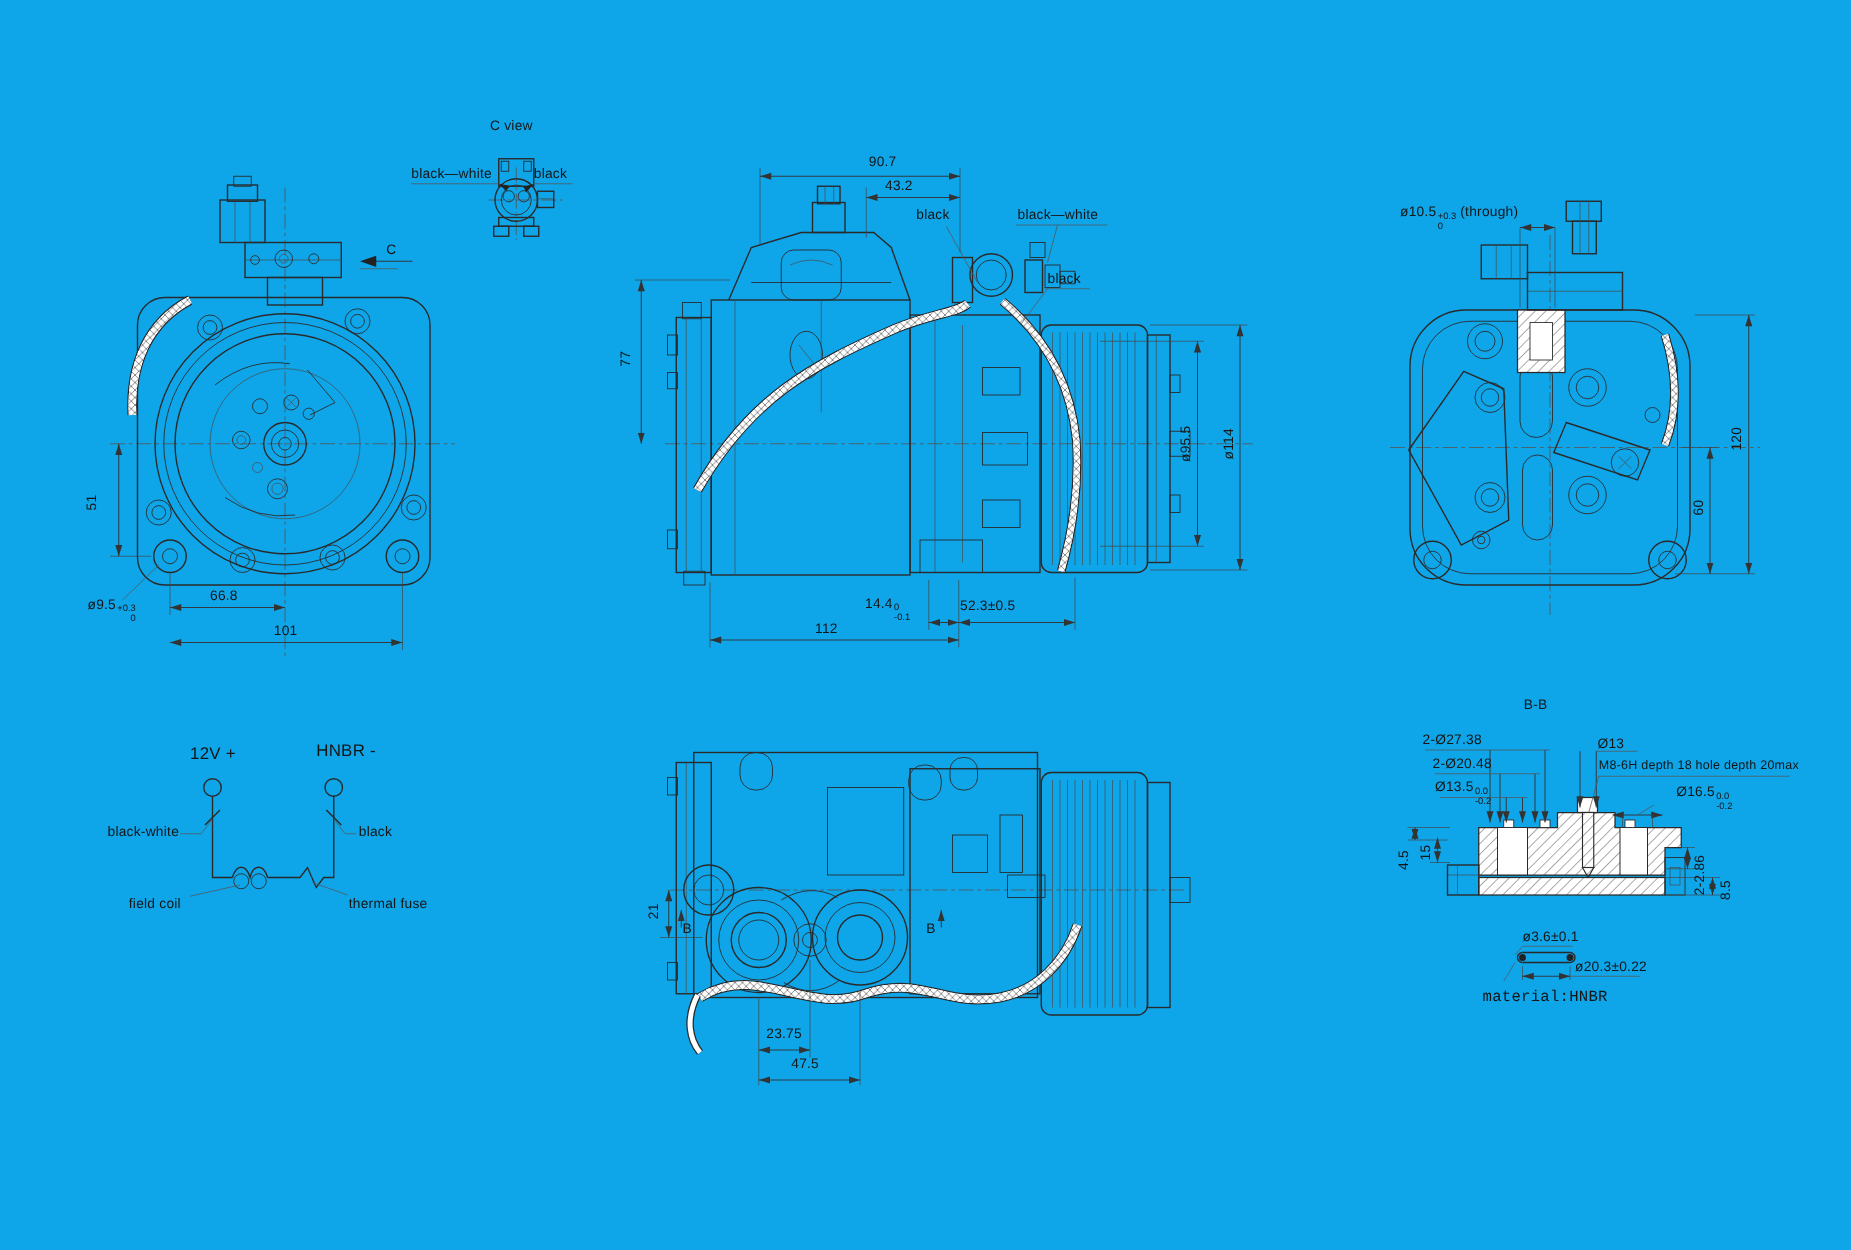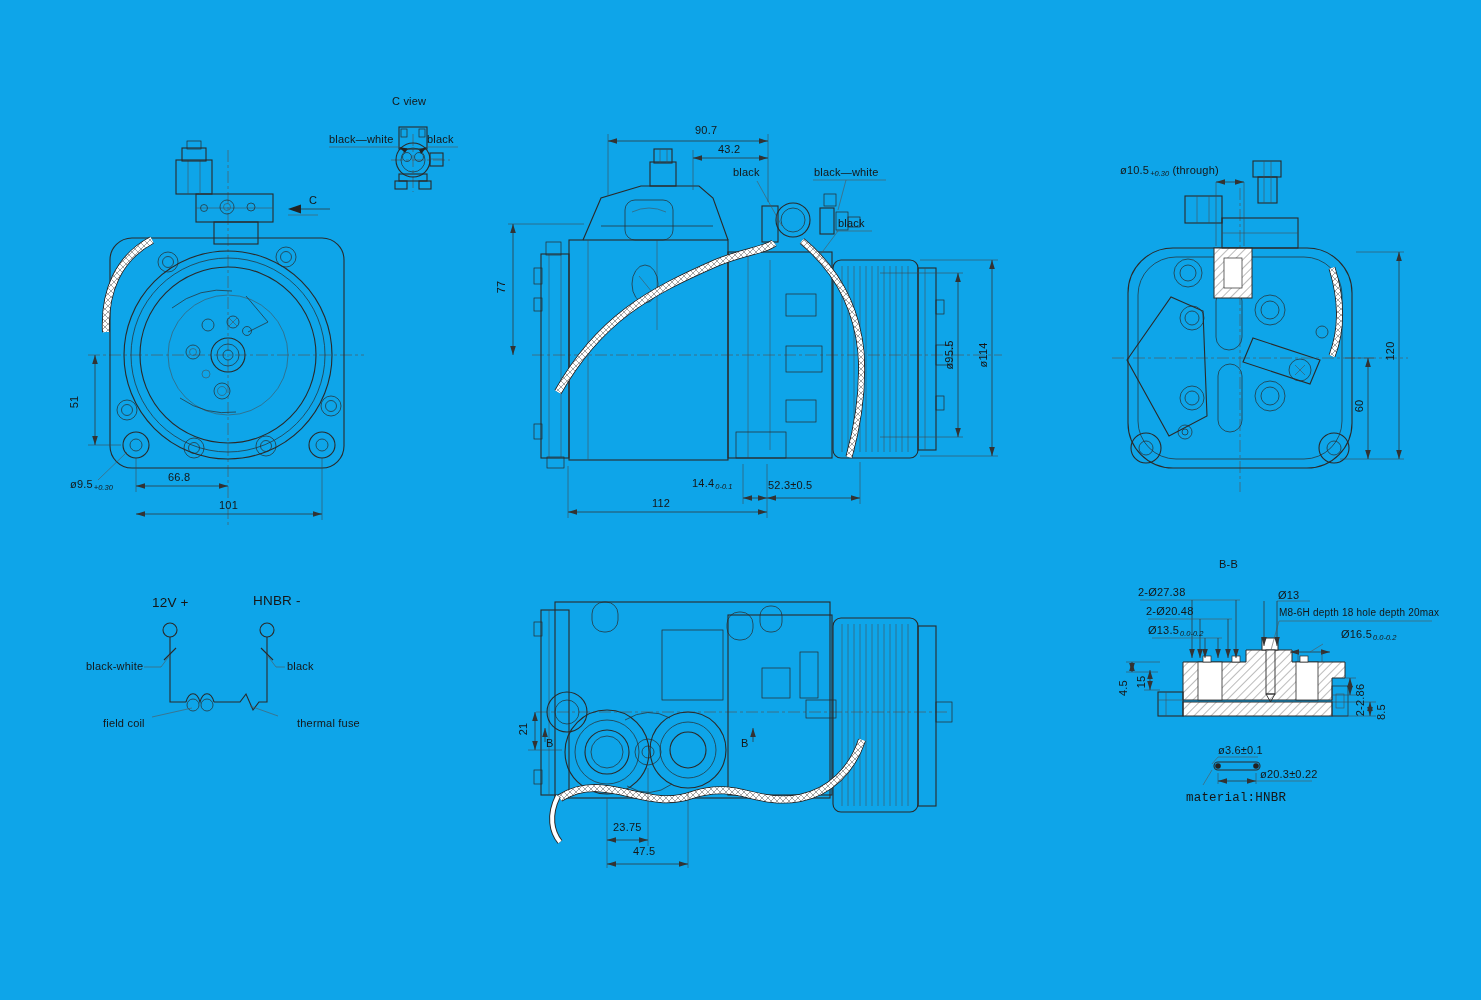--- a/index.html
+++ b/index.html
@@ -9,22 +9,22 @@
   .o1{fill:none;stroke:#2a2a2a;stroke-width:1.1;}
   .o2{fill:none;stroke:#2a2a2a;stroke-width:0.7;}
   .o3{fill:none;stroke:#4a4a4a;stroke-width:0.55;}
   .cl{fill:none;stroke:#555;stroke-width:0.65;stroke-dasharray:12 3 3 3;}
   .dim{fill:none;stroke:#333;stroke-width:0.75;}
   .ext{fill:none;stroke:#444;stroke-width:0.55;}
   .ldr{fill:none;stroke:#555;stroke-width:0.6;}
   .lbl{position:absolute;font-size:11px;letter-spacing:0.2px;white-space:nowrap;line-height:12px;color:#161616;}
   .lbl.big{font-size:13.5px;}
   .v{transform:translate(-50%,-50%) rotate(-90deg);}
-  .tol{display:inline-flex;flex-direction:row;font-size:7.5px;line-height:7.5px;
-       vertical-align:-2px;margin-left:1px;letter-spacing:0;font-style:italic;}
+  .tol{display:inline-flex;flex-direction:column;font-size:7.5px;line-height:7.5px;
+       vertical-align:-2px;margin-left:1px;letter-spacing:0;}
   .mono{font-family:"Liberation Mono",monospace;}
 </style>
 </head>
 <body>
 
 <div class="sheet">
 
 <svg width="1481" height="1000" viewBox="0 0 1481 1000">
 <defs>
   <marker id="aE" markerWidth="11" markerHeight="8" refX="9" refY="4" orient="auto" markerUnits="userSpaceOnUse">
@@ -449,21 +449,21 @@
 
 <span class="lbl v" style="left:74px;top:402px;">51</span>
 <span class="lbl" style="left:70px;top:478px;text-align:right;"><span>ø9.5</span><span class="tol">
         <span>+0.3</span>
         <span>0</span>
       </span></span>
 <span class="lbl" style="left:168px;top:471px;">66.8</span>
 <span class="lbl" style="left:219px;top:499px;">101</span>
 
 <span class="lbl" style="left:668px;top:124px;margin-left:27px;">90.7</span>
-<span class="lbl" style="left:708px;top:143px;margin-left:10px;">43.2</span>
+<span class="lbl" style="left:708px;top:143px;">43.2</span>
 <span class="lbl" style="left:733px;top:166px;">black</span>
 <span class="lbl" style="left:814px;top:166px;">black—white</span>
 <span class="lbl" style="left:838px;top:217px;">black</span>
 <span class="lbl v" style="left:501px;top:287px;">77</span>
 <span class="lbl" style="left:692px;top:477px;"><span>14.4</span><span class="tol">
         <span>0</span>
         <span>-0.1</span>
       </span></span>
 <span class="lbl" style="left:768px;top:479px;">52.3±0.5</span>
 <span class="lbl" style="left:652px;top:497px;">112</span>
@@ -475,21 +475,21 @@
         <span>0</span>
       </span>&nbsp;<span>(through)</span></span>
 <span class="lbl v" style="left:1390px;top:351px;">120</span>
 <span class="lbl v" style="left:1359px;top:406px;">60</span>
 
 <span class="lbl big" style="left:152px;top:597px;">12V +</span>
 <span class="lbl big" style="left:253px;top:595px;">HNBR -</span>
 <span class="lbl" style="left:86px;top:660px;">black-white</span>
 <span class="lbl" style="left:287px;top:660px;">black</span>
 <span class="lbl" style="left:103px;top:717px;">field coil</span>
-<span class="lbl" style="left:297px;top:717px;">thermal fuse</span>
+<span class="lbl" style="left:279px;top:717px;">thermal fuse</span>
 
 <span class="lbl v" style="left:523px;top:729px;">21</span>
 <span class="lbl" style="left:546px;top:737px;">B</span>
 <span class="lbl" style="left:741px;top:737px;">B</span>
 <span class="lbl" style="left:613px;top:821px;">23.75</span>
 <span class="lbl" style="left:633px;top:845px;">47.5</span>
 
 <span class="lbl" style="left:1219px;top:558px;">B-B</span>
 <span class="lbl" style="left:1138px;top:586px;">2-Ø27.38</span>
 <span class="lbl" style="left:1146px;top:605px;">2-Ø20.48</span>

